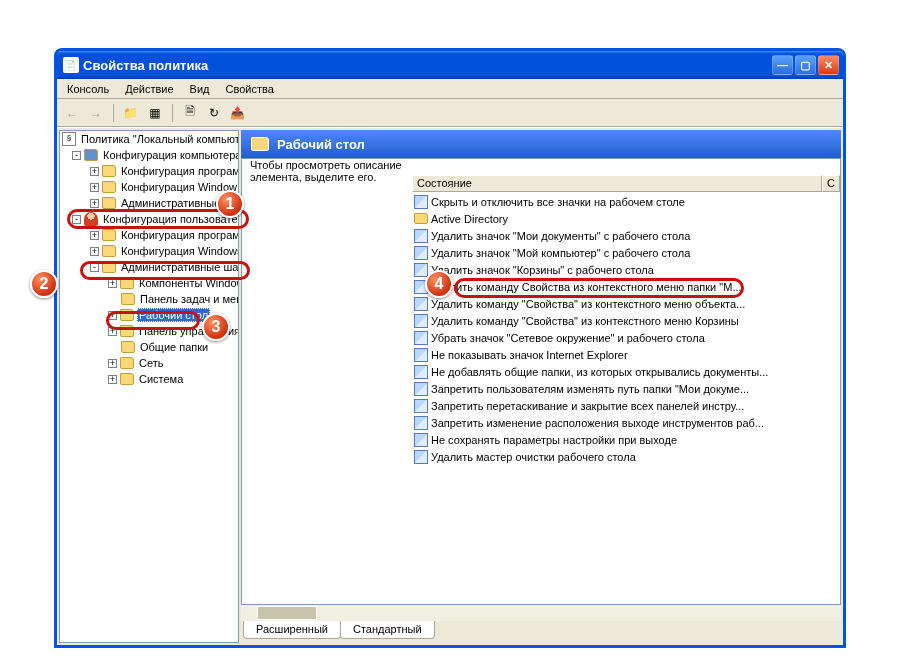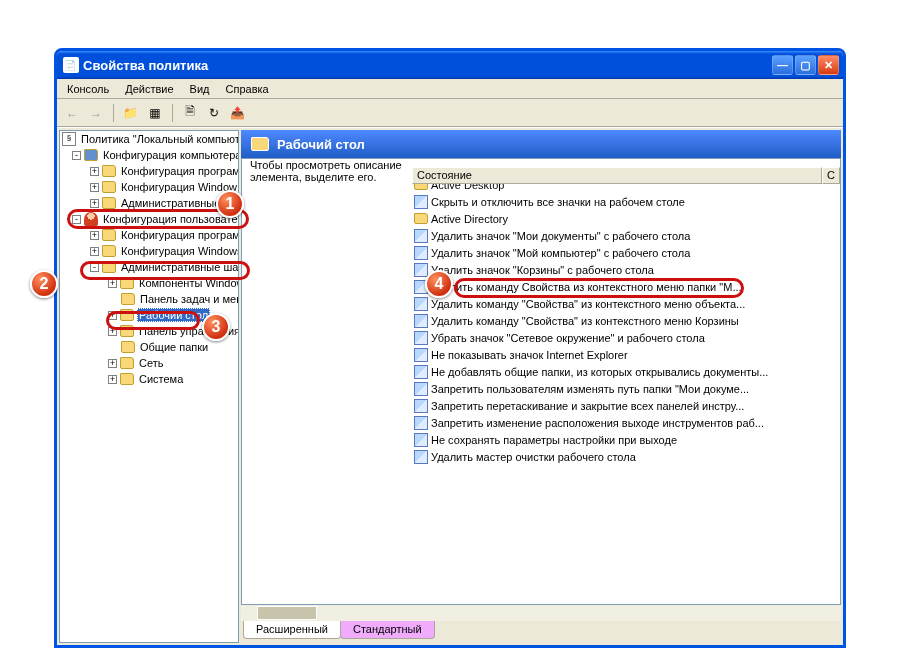--- a/index.html
+++ b/index.html
@@ -174,21 +174,21 @@
   }
   .list-col {
     flex: 1;
     overflow: auto;
     min-width: 0;
   }
   .list-header {
     height: 17px;
     display: flex;
     position: sticky;
-    top: 8px;
+    top: 16px;
     background: #ece9d8;
   }
   .list-header .col {
     border: 1px solid #fff;
     border-right-color: #aca899;
     border-bottom-color: #aca899;
     background: #ece9d8;
     padding: 1px 4px;
     font-size: 11px;
   }
@@ -206,21 +206,21 @@
   .list-row .item-state { flex: 0 0 60px; }
   .tabs {
     height: 22px;
     display: flex;
     align-items: flex-start;
     background: #ece9d8;
     padding-left: 2px;
   }
   .tab {
     padding: 2px 12px 3px 12px;
-    background: #f0abfc;
+    background: #ffffff;
     border: 1px solid #aca899;
     border-top: none;
     border-radius: 0 0 4px 4px;
     font-size: 11px;
     cursor: pointer;
     margin-right: -1px;
   }
   .tab.active { background: #fff; }
   .hscroll {
     height: 16px;
@@ -262,21 +262,21 @@
       <div class="winbtn">—</div>
       <div class="winbtn">▢</div>
       <div class="winbtn close">✕</div>
     </div>
   </div>
 
   <div class="menubar">
     <span>Консоль</span>
     <span>Действие</span>
     <span>Вид</span>
-    <span>Справка</span>
+    <span>Свойства</span>
   </div>
 
   <div class="toolbar">
     <div class="tbtn disabled">←</div>
     <div class="tbtn disabled">→</div>
     <div class="tsep"></div>
     <div class="tbtn">📁</div>
     <div class="tbtn">▦</div>
     <div class="tsep"></div>
     <div class="tbtn">🗎</div>

